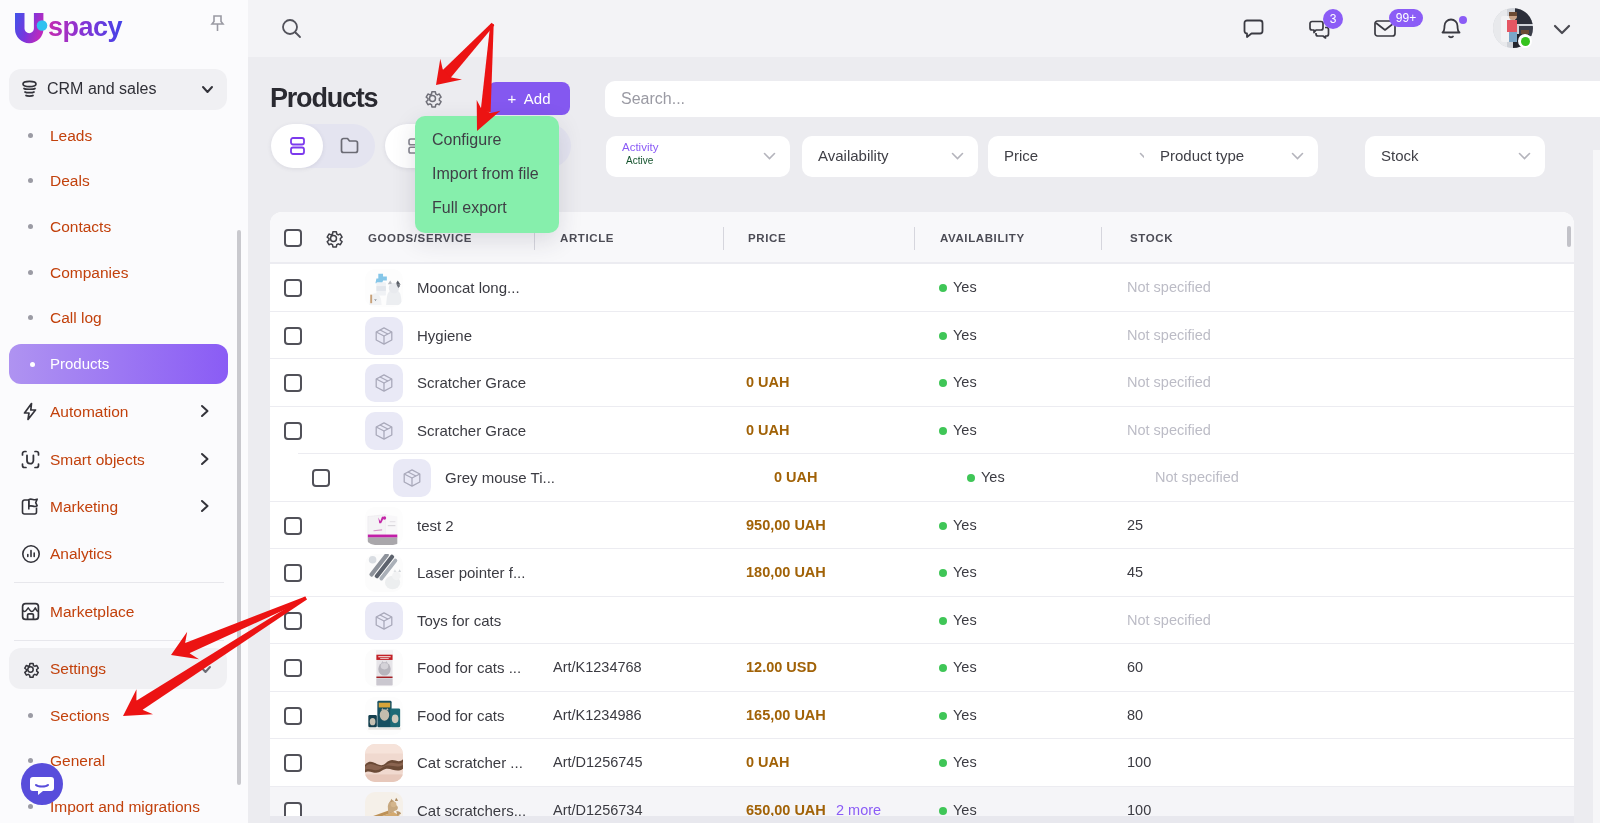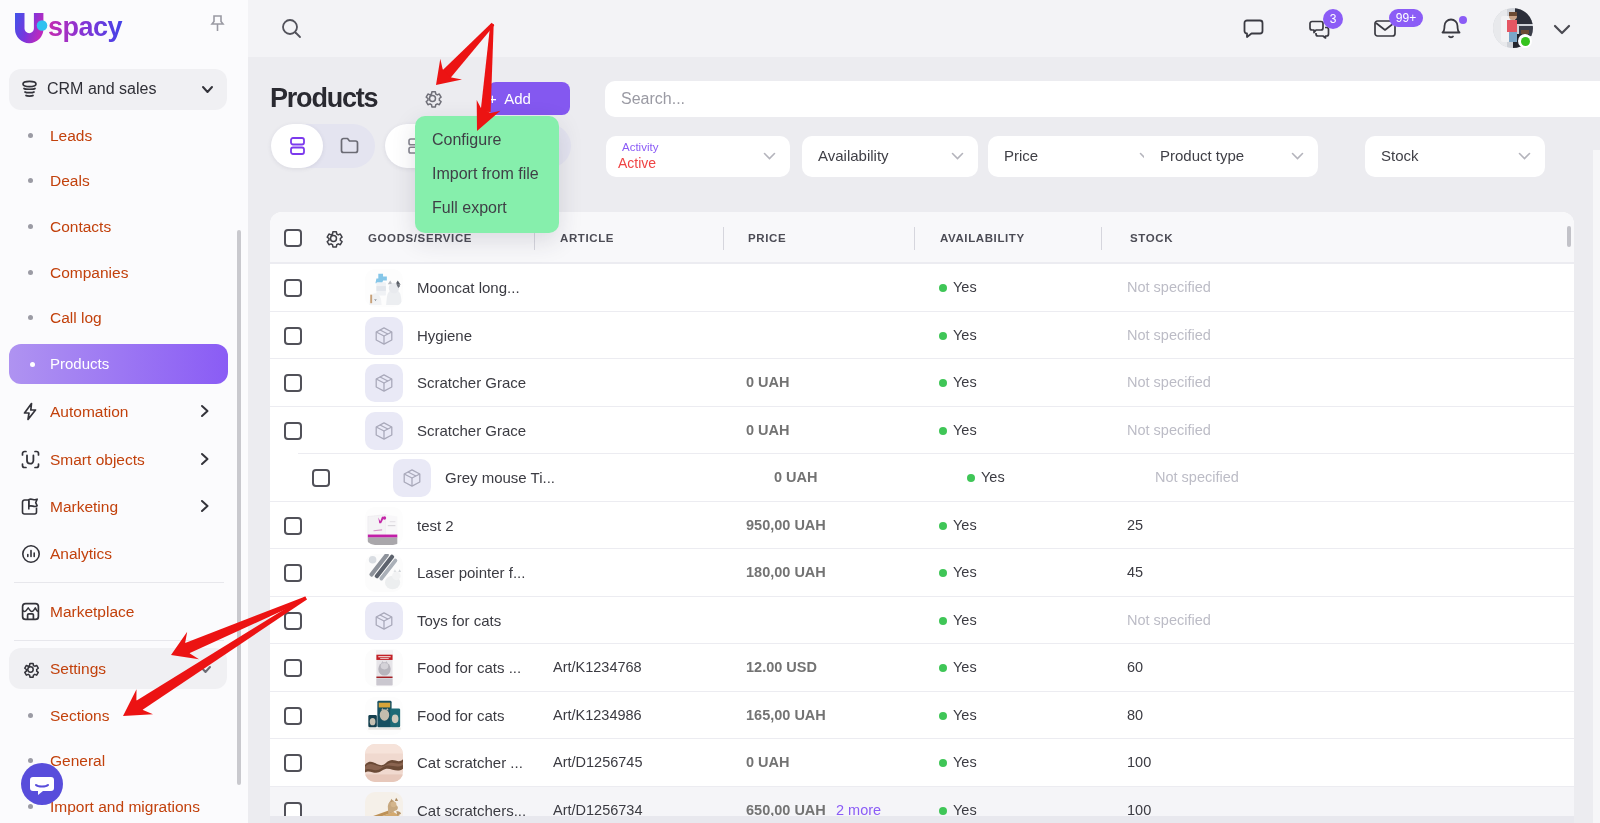--- a/index.html
+++ b/index.html
@@ -28,48 +28,48 @@
   .chatfab { position:absolute; left:21px; top:763px; width:42px; height:42px; border-radius:50%; background:#584ddb; }
 
   
   .topbar { position:absolute; left:248px; top:0; width:1352px; height:57px; background:#f3f3f6; }
   .badge { position:absolute; background:#8b5cf6; color:#fff; font-size:12px; border-radius:10px; text-align:center; }
 
   
   .content { position:absolute; left:248px; top:57px; width:1352px; height:766px; background:#ececf0; }
   .pagetitle { position:absolute; left:22px; top:26px; font-size:27px; font-weight:bold; color:#2a2a31; letter-spacing:-1.2px; }
   .titlegear { position:absolute; left:174px; top:31px; }
-  .addbtn { position:absolute; left:240px; top:25px; width:82px; height:33px; background:#8458f0; border-radius:8px; color:#fff; font-size:15px; text-align:left; line-height:33px; }
+  .addbtn { position:absolute; left:240px; top:25px; width:82px; height:33px; background:#8458f0; border-radius:8px; color:#fff; font-size:15px; text-align:center; line-height:33px; }
   .searchbar { position:absolute; left:357px; top:24px; width:1078px; height:36px; background:#fff; border-radius:10px; }
   .searchbar .ph { position:absolute; left:16px; top:9px; font-size:16px; color:#9a9aa3; }
   .searchbar .cnt { position:absolute; right:46px; top:10px; font-size:14px; color:#9a9aa3; }
   .searchbar .erase { position:absolute; right:14px; top:5px; width:27px; height:26px; background:#ededf0; border-radius:8px; }
 
   .toggles1 { position:absolute; left:23px; top:67px; width:104px; height:44px; border-radius:22px; background:#e4e4f0; }
   .toggles1 .sel { position:absolute; left:0; top:0; width:52px; height:44px; border-radius:22px; background:#fff; box-shadow:0 1px 4px rgba(60,60,90,0.10); }
   .toggles2 { position:absolute; left:137px; top:67px; width:186px; height:44px; border-radius:22px; background:#e4e4f0; }
   .toggles2 .sel { position:absolute; left:0; top:0; width:62px; height:44px; border-radius:22px; background:#fff; box-shadow:0 1px 4px rgba(60,60,90,0.10); }
 
   .chip { position:absolute; top:79px; height:41px; background:#fff; border-radius:10px; font-size:15px; color:#3f3f46; }
   .chip .lab { position:absolute; left:16px; top:11px; }
   .chip .chv { position:absolute; right:14px; top:16px; }
   .chip2l .l1 { position:absolute; left:16px; top:5px; font-size:11.5px; color:#8b5cf6; }
-  .chip2l .l2 { position:absolute; left:12px; top:19px; font-size:14px; color:#ef4444; }
+  .chip2l .l2 { position:absolute; left:20px; top:19px; font-size:10px; color:#14532d; }
 
   
   .table { position:absolute; left:22px; top:155px; width:1304px; height:611px; background:#fff; border-radius:12px 12px 0 0; overflow:hidden; }
   .thead { position:absolute; left:0; top:0; width:100%; height:51px; background:#f8f8fa; border-bottom:1px solid #ececf1; }
   .thead .hl { position:absolute; top:20px; font-size:11.5px; font-weight:bold; color:#4c4c55; letter-spacing:0.6px; }
   .vdiv { position:absolute; top:15px; width:1px; height:23px; background:#d6d6dd; }
   .trow { position:absolute; left:0; width:100%; height:47.5px; border-top:1px solid #ececf1; background:#fff; }
   .cb { position:absolute; left:14px; width:18px; height:18px; border:2px solid #515159; border-radius:4px; background:#fff; }
   .pimg { position:absolute; left:95px; top:5px; width:38px; height:38px; border-radius:10px; overflow:hidden; }
   .pname { position:absolute; left:147px; top:15px; font-size:15px; color:#3b3b42; }
   .part { position:absolute; left:283px; top:15px; font-size:14.5px; color:#3b3b42; }
-  .pprice { position:absolute; left:476px; top:15px; font-size:14.5px; font-weight:bold; color:#737373; }
+  .pprice { position:absolute; left:476px; top:15px; font-size:14.5px; font-weight:bold; color:#a16207; }
   .avy { position:absolute; left:669px; top:15px; font-size:14.5px; color:#3b3b42; }
   .avy .dot { position:absolute; left:0; top:5px; width:8px; height:8px; border-radius:50%; background:#3fc657; }
   .avy .t { margin-left:14px; }
   .pstock { position:absolute; left:857px; top:15px; font-size:14.5px; color:#3b3b42; }
   .notspec { color:#bcbcc6; }
   .more { position:absolute; left:566px; top:15px; font-size:14.5px; color:#8b5cf6; }
 
   
   .dropdown { position:absolute; left:415px; top:116px; width:144px; height:117px; background:#86efac; border-radius:10px; box-shadow:0 8px 24px rgba(40,40,70,0.14); z-index:30; }
   .dropdown div { position:absolute; left:17px; font-size:16px; color:#3f3f46; }

